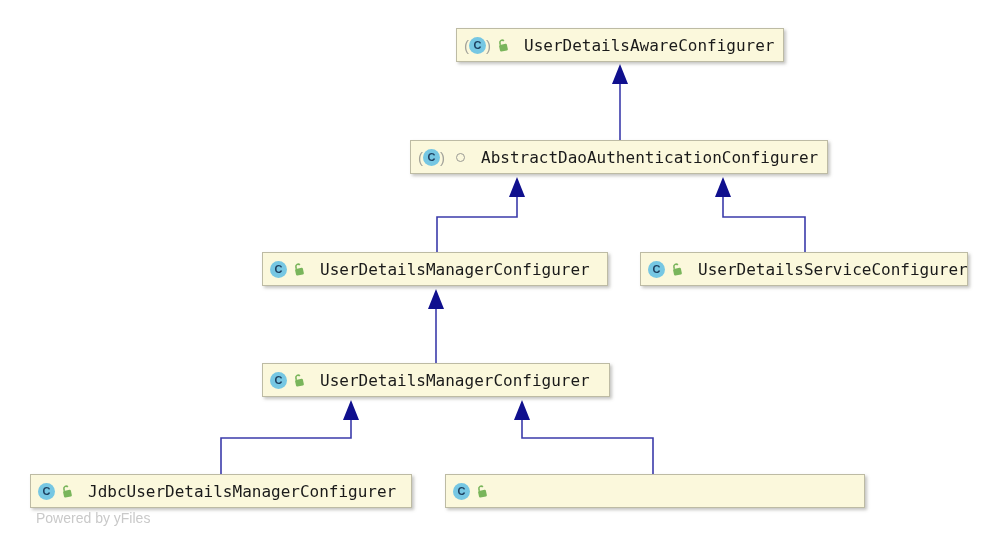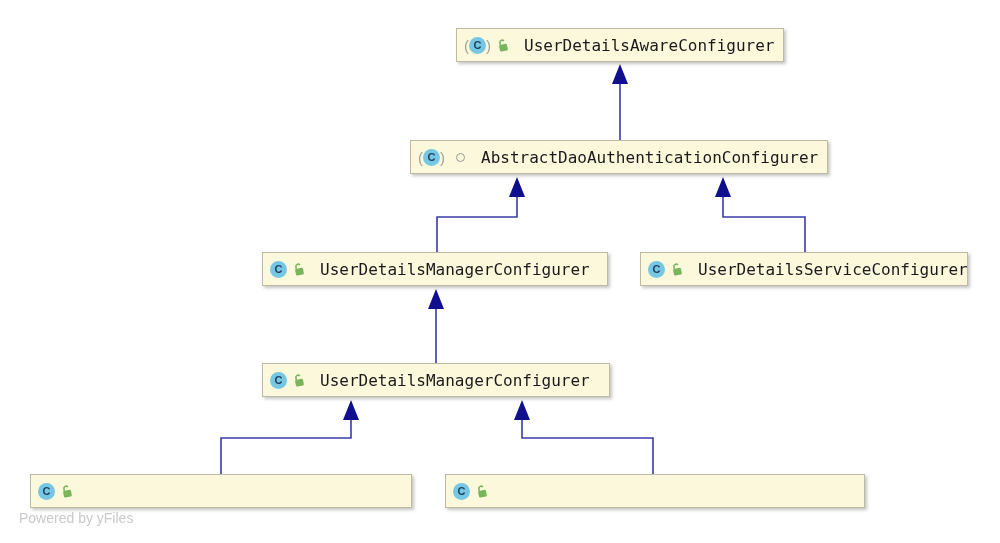--- a/index.html
+++ b/index.html
@@ -62,21 +62,21 @@
     margin-right: 2px;
   }
   .node-label {
     margin-left: 14px;
     font-size: 16px;
     color: #1a1a1a;
     white-space: nowrap;
   }
   #credit {
     position: absolute;
-    left: 19px;
+    left: 36px;
     top: 510px;
     font-size: 14px;
     color: #c9c9c9;
     font-family: "Liberation Sans", sans-serif;
   }
   .edge-line { stroke: #3b3bab; stroke-width: 1.6; fill: none; }
   .edge-head { fill: #10108e; stroke: none; }
 </style>
 </head>
 <body>
@@ -183,20 +183,21 @@
       <span class="cballoon">C</span>
     </span>
     <span class="vis-icon">
       <svg width="15" height="15" viewBox="0 0 15 15">
         <g transform="rotate(-12 7.5 8)">
           <path d="M5.6 6.4 L5.6 4.4 A2.3 2.3 0 0 1 9.9 3.3" fill="none" stroke="#79b55b" stroke-width="1.6"></path>
           <rect x="4.1" y="6.4" width="8" height="6.8" rx="1.2" fill="#79b55b"></rect>
         </g>
       </svg>
     </span>
+    <span class="node-label">JdbcUserDetailsManagerConfigurer</span>
   </div>
 
   <div class="node" style="left:445px; top:474px; width:420px;">
     <span class="cicon-wrap">
       <span class="cballoon">C</span>
     </span>
     <span class="vis-icon">
       <svg width="15" height="15" viewBox="0 0 15 15">
         <g transform="rotate(-12 7.5 8)">
           <path d="M5.6 6.4 L5.6 4.4 A2.3 2.3 0 0 1 9.9 3.3" fill="none" stroke="#79b55b" stroke-width="1.6"></path>

